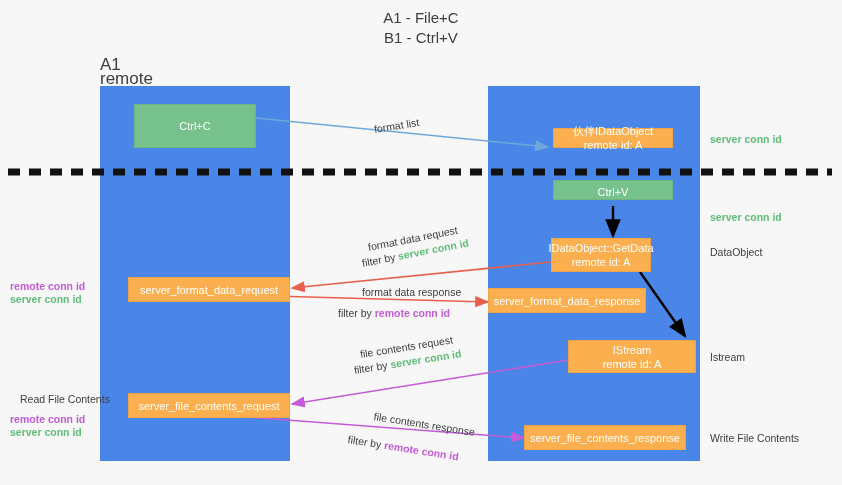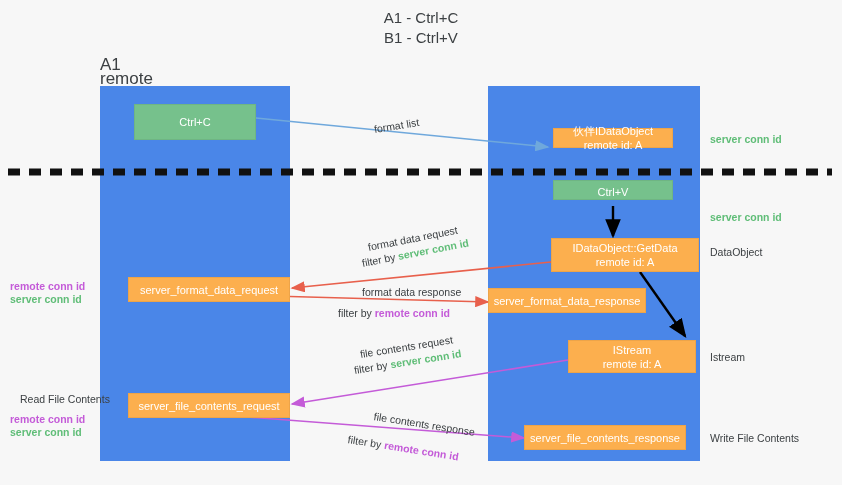--- a/index.html
+++ b/index.html
@@ -98,21 +98,21 @@
   .side-note.green { color: #5fbd77; font-weight: bold; }
   .side-note.purple { color: #c45bd8; font-weight: bold; }
   .side-note.right-label { color: #3c4043; font-weight: normal; }
 </style>
 </head>
 <body>
 
 <div id="diagram-root">
 
   <div class="title-block">
-    <div>A1 - Ctrl+C</div>
+    <div>A1 - File+C</div>
     <div>B1 - Ctrl+V</div>
   </div>
 
   <div class="lane-header" style="left:100px; top:58px; width:190px;">
     <div>A1</div>
     <div>remote</div>
   </div>
 
   <div class="lane" style="left:100px; top:86px; width:190px; height:375px;"></div>
   <div class="lane" style="left:488px; top:86px; width:212px; height:375px;"></div>
@@ -143,34 +143,34 @@
 
     <path d="M 128 292 L 488 302" stroke="#e8604c" stroke-width="1.6" fill="none" marker-end="url(#ah-red)"></path>
 
     <path d="M 568 360 L 292 404" stroke="#c45bd8" stroke-width="1.6" fill="none" marker-end="url(#ah-magenta)"></path>
 
     <path d="M 128 408 L 524 438" stroke="#c45bd8" stroke-width="1.6" fill="none" marker-end="url(#ah-magenta)"></path>
 
     <line x1="8" y1="172" x2="832" y2="172" stroke="#111111" stroke-width="7" stroke-dasharray="12 9" stroke-linecap="butt"></line>
   </svg>
 
-  <div class="node green" style="left:134px; top:104px; width:122px; height:36px;">
+  <div class="node green" style="left:134px; top:104px; width:122px; height:44px;">
     <div>Ctrl+C</div>
   </div>
 
   <div class="node orange" style="left:553px; top:128px; width:120px; height:20px;">
     <div>伙伴IDataObject</div>
     <div class="l2">remote id: A</div>
   </div>
 
   <div class="node green" style="left:553px; top:180px; width:120px; height:20px;justify-content:flex-end;">
     <div>Ctrl+V</div>
   </div>
 
-  <div class="node orange" style="left:551px; top:238px; width:148px; height:34px;">
+  <div class="node orange" style="left:551px; top:238px; width:100px; height:34px;">
     <div>IDataObject::GetData</div>
     <div class="l2">remote id: A</div>
   </div>
 
   <div class="node orange" style="left:128px; top:277px; width:162px; height:25px;">
     <div>server_format_data_request</div>
   </div>
 
   <div class="node orange" style="left:488px; top:288px; width:158px; height:25px;">
     <div>server_format_data_response</div>

